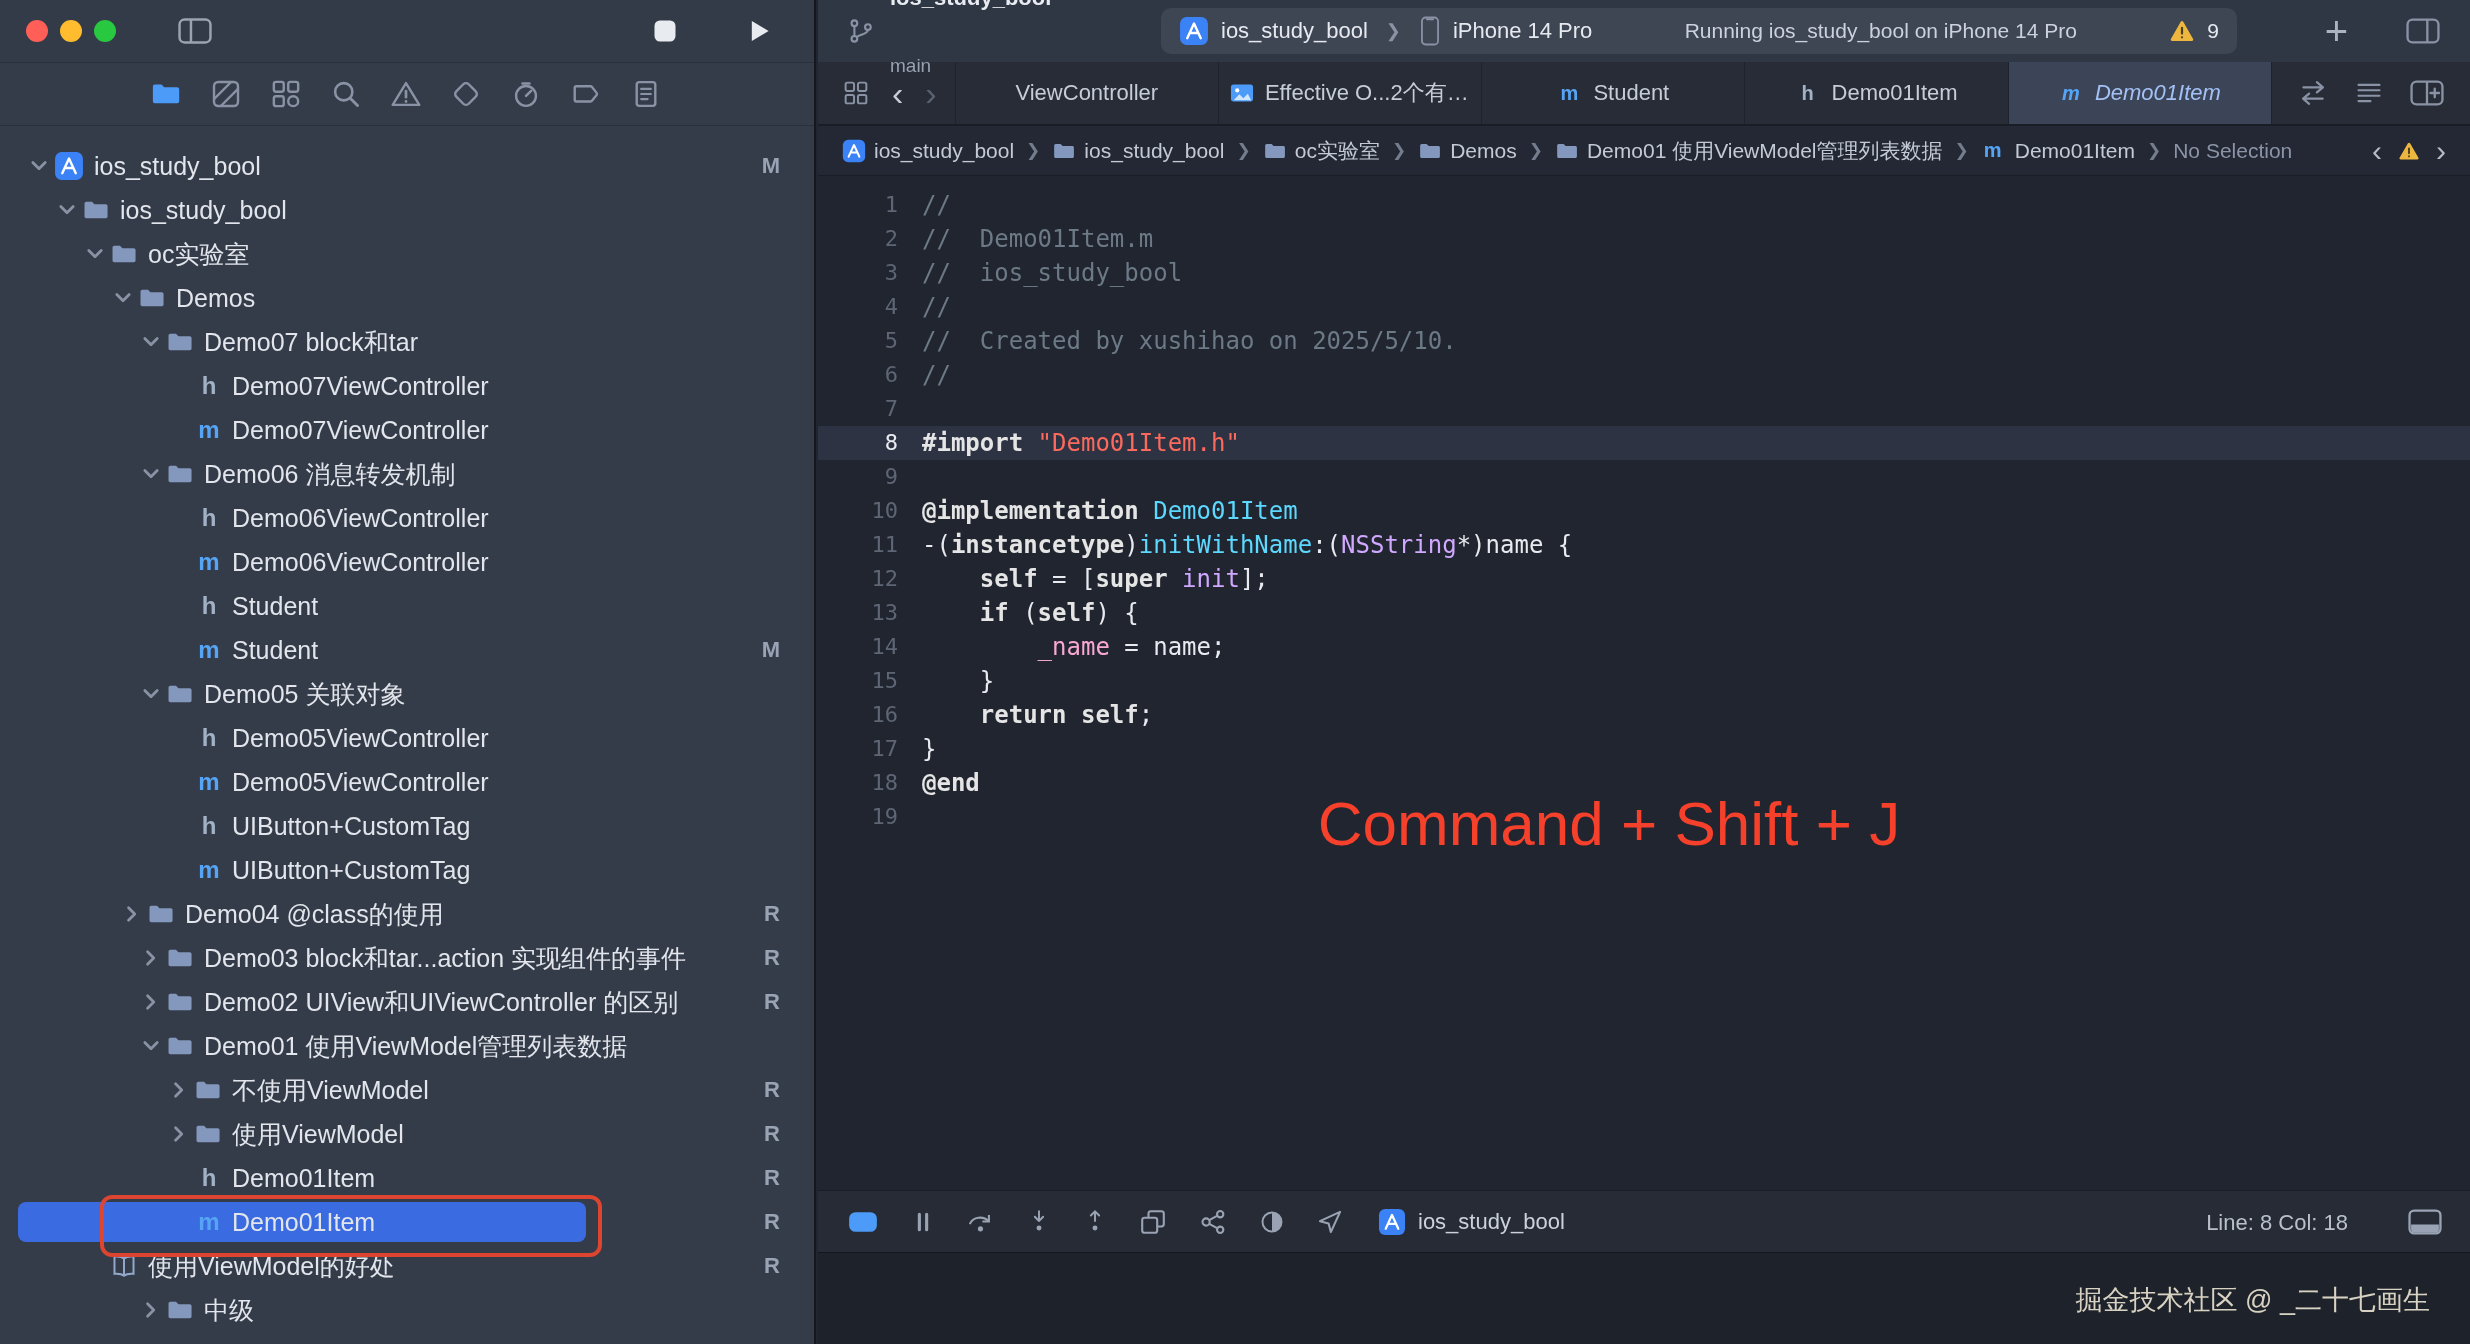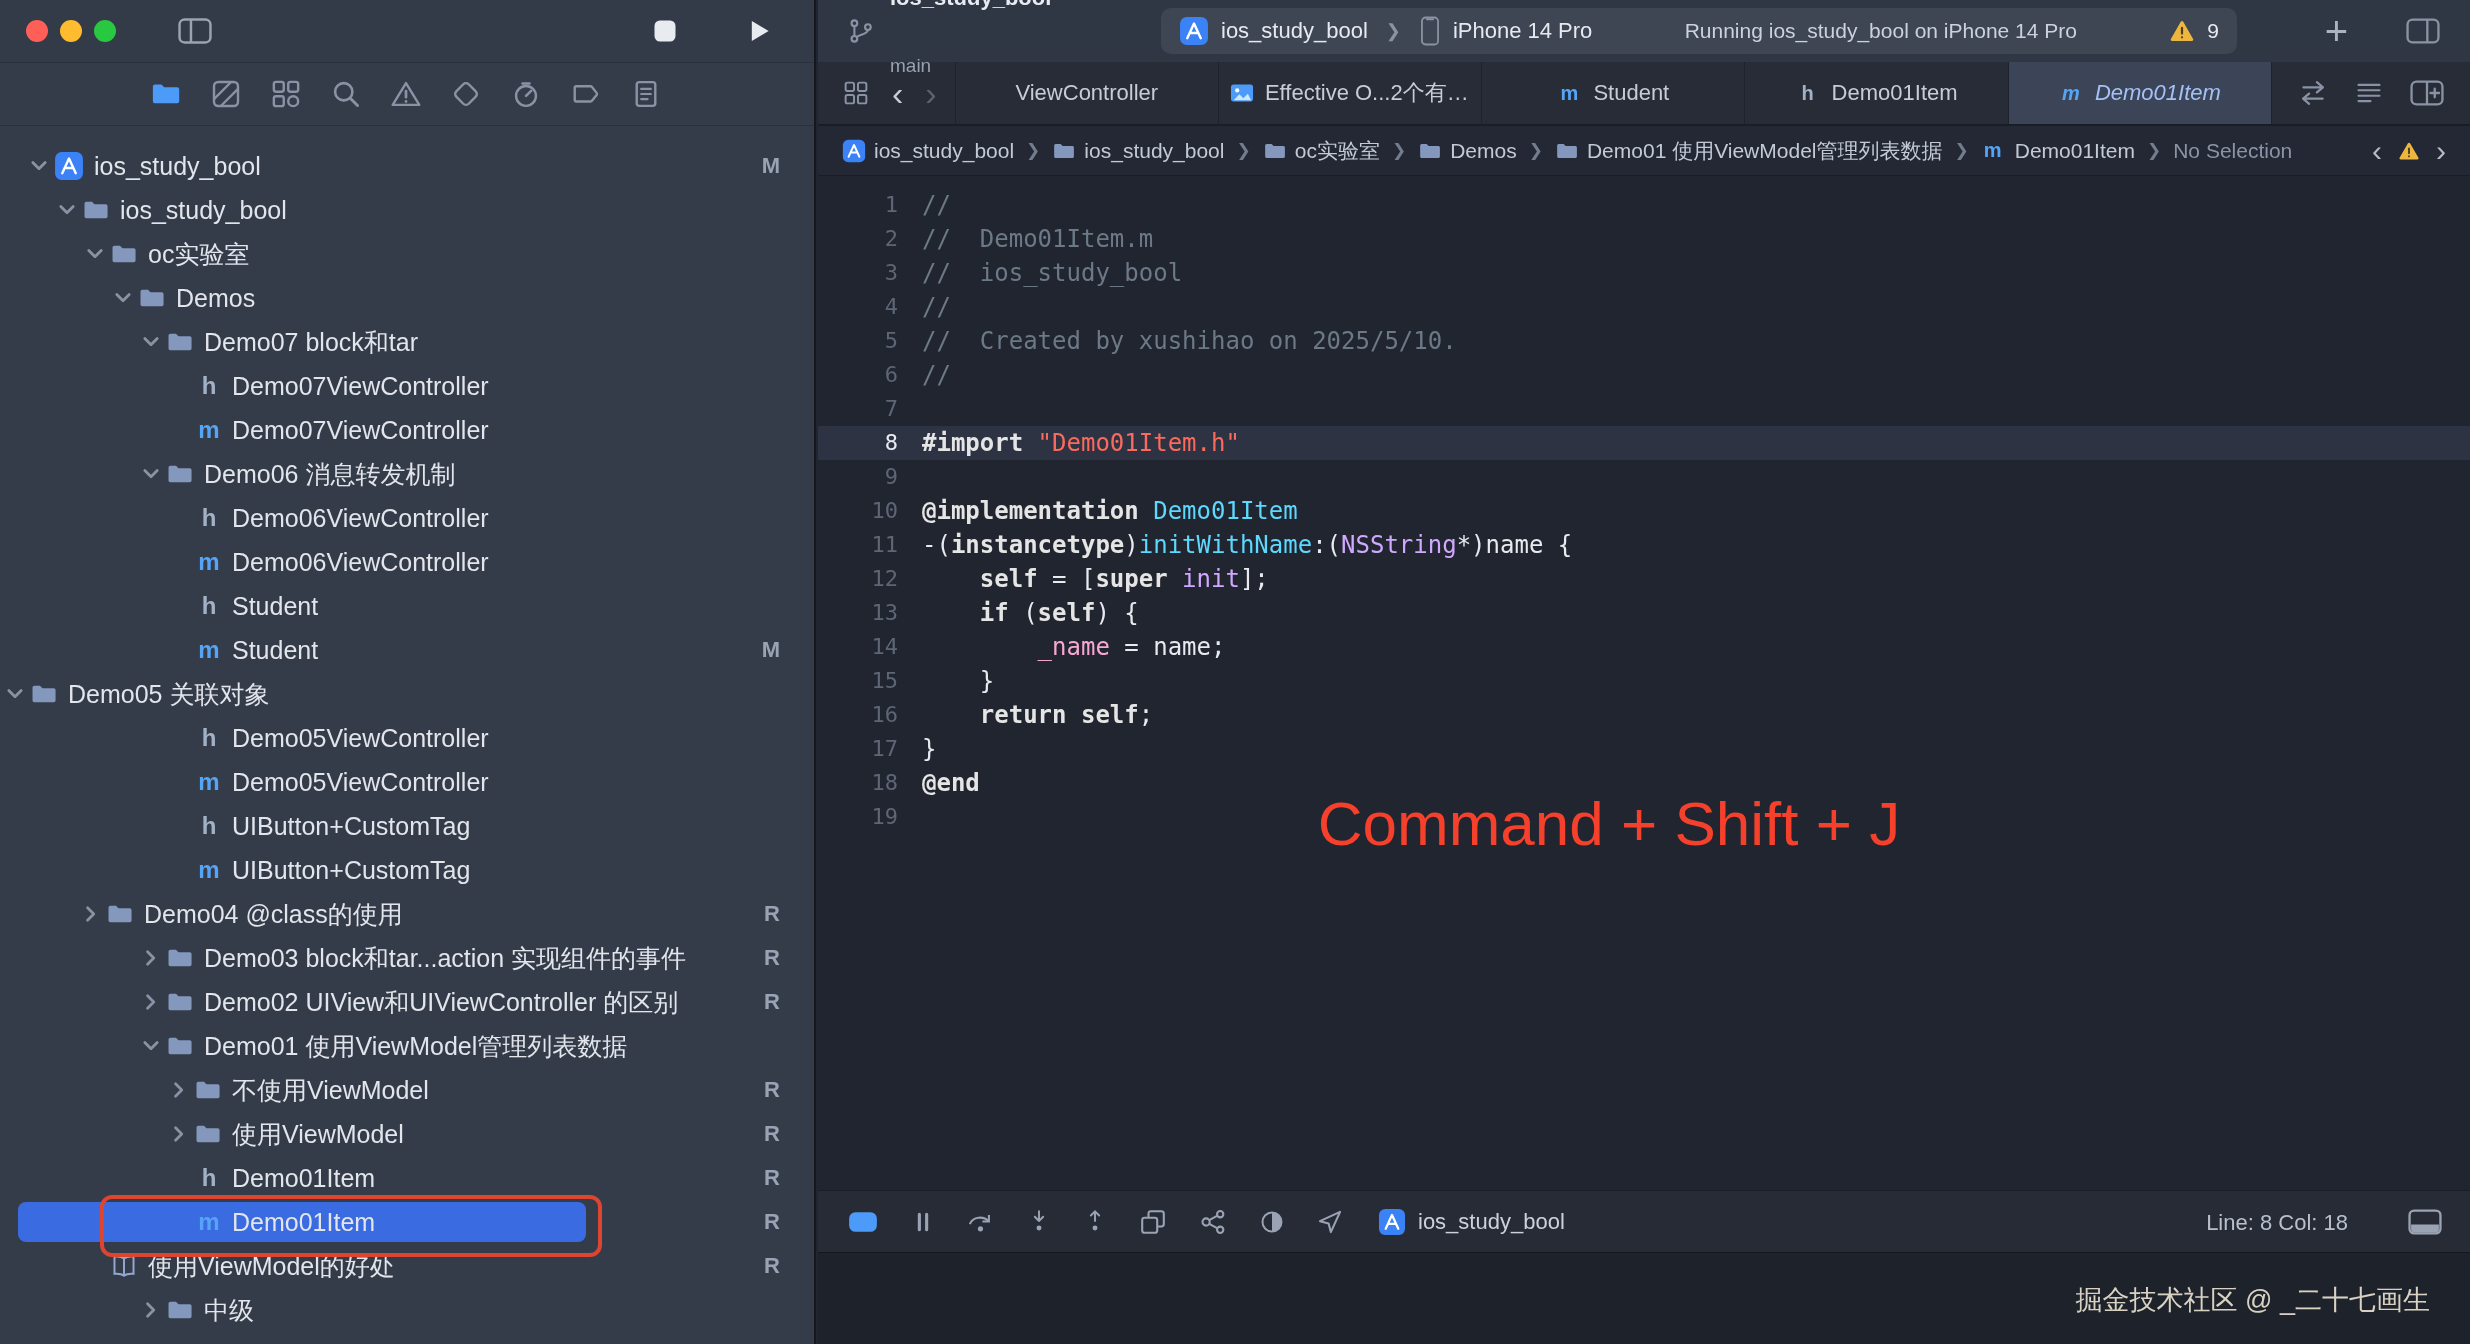--- a/index.html
+++ b/index.html
@@ -290,21 +290,21 @@
         <span class="chev"></span>
         <span class="fletter h">h</span>
         <span class="tlabel">Student</span>
       </div>
       <div class="tree-row" style="padding-left:164px">
         <span class="chev"></span>
         <span class="fletter m">m</span>
         <span class="tlabel">Student</span>
         <span class="tbadge">M</span>
       </div>
-      <div class="tree-row" style="">
+      <div class="tree-row" style="padding-left:136px">
         <span class="chev">
           <span class="icn ">
             <svg width="22" height="22" viewBox="0 0 16 16">
               <path d="M3.5 5.5L8 10l4.5-4.5" fill="none" stroke="currentColor" stroke-width="2" stroke-linecap="round" stroke-linejoin="round"></path>
             </svg>
           </span>
         </span>
         <span class="icn tree-icon tree-folder">
           <svg width="28" height="28" viewBox="0 0 20 20">
             <path d="M1.8 5.4c0-.7.55-1.3 1.25-1.3h4.1l1.75 1.75h8.1c.7 0 1.25.55 1.25 1.25v7.5c0 .7-.55 1.25-1.25 1.25H3.05c-.7 0-1.25-.55-1.25-1.25z" fill="currentColor"></path>
@@ -325,21 +325,21 @@
       <div class="tree-row" style="padding-left:164px">
         <span class="chev"></span>
         <span class="fletter h">h</span>
         <span class="tlabel">UIButton+CustomTag</span>
       </div>
       <div class="tree-row" style="padding-left:164px">
         <span class="chev"></span>
         <span class="fletter m">m</span>
         <span class="tlabel">UIButton+CustomTag</span>
       </div>
-      <div class="tree-row" style="padding-left:76px">
+      <div class="tree-row" style="padding-left:117px">
         <span class="chev">
           <span class="icn ">
             <svg width="22" height="22" viewBox="0 0 16 16">
               <path d="M5.5 3.5L10 8l-4.5 4.5" fill="none" stroke="currentColor" stroke-width="2" stroke-linecap="round" stroke-linejoin="round"></path>
             </svg>
           </span>
         </span>
         <span class="icn tree-icon tree-folder">
           <svg width="28" height="28" viewBox="0 0 20 20">
             <path d="M1.8 5.4c0-.7.55-1.3 1.25-1.3h4.1l1.75 1.75h8.1c.7 0 1.25.55 1.25 1.25v7.5c0 .7-.55 1.25-1.25 1.25H3.05c-.7 0-1.25-.55-1.25-1.25z" fill="currentColor"></path>

